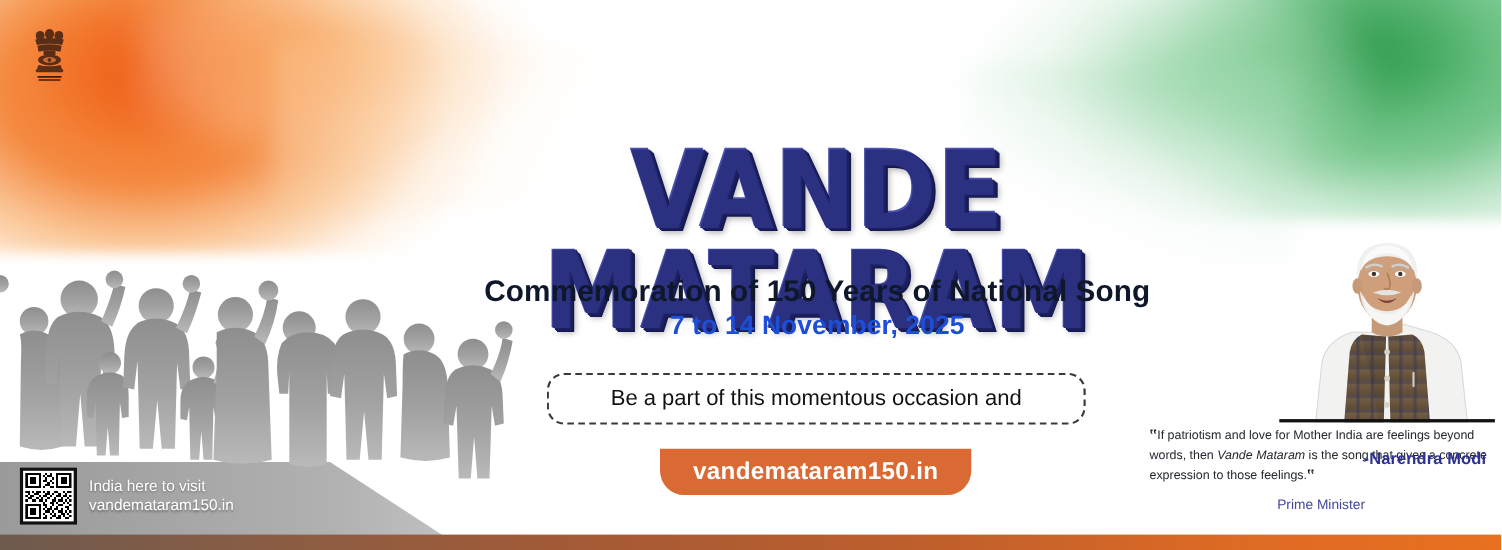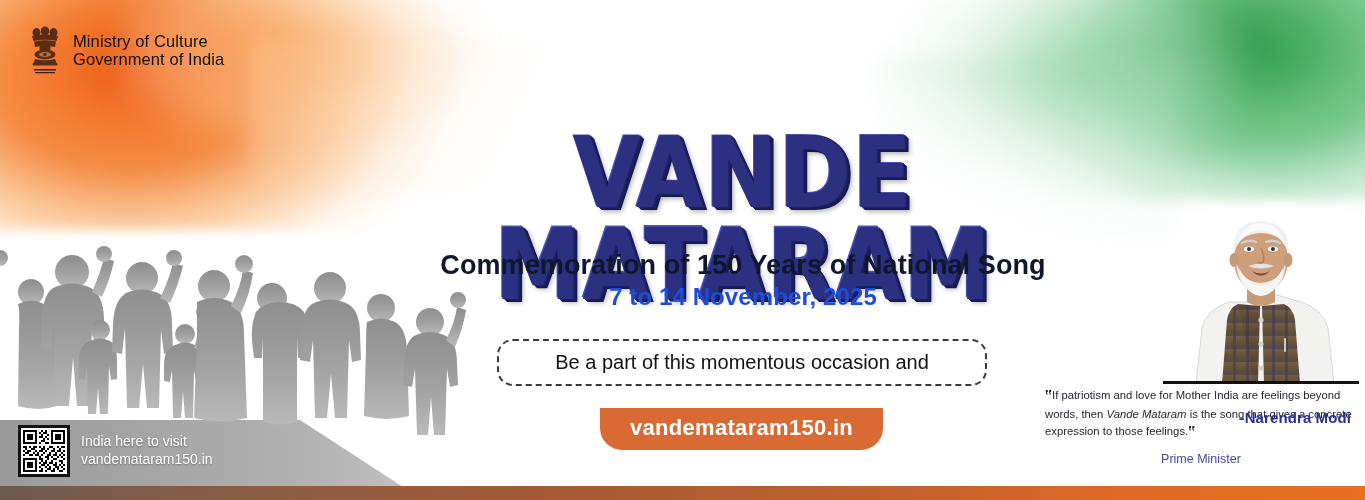--- a/index.html
+++ b/index.html
@@ -243,24 +243,20 @@
         <ellipse cx="19" cy="32.5" rx="6" ry="2.6" fill="#c46a32"></ellipse>
         <circle cx="19" cy="32.5" r="1.7" fill="#5a2d16"></circle>
         <path d="M9,37 q10,2.5 20,0 l1.5,4 q-11,2.5 -23,0 Z"></path>
         <rect x="6.5" y="41" width="25" height="2.6" rx="1"></rect>
       </g>
       <g fill="#3a1d0d">
         <rect x="8" y="47" width="22" height="1.6" rx=".6"></rect>
         <rect x="9" y="50" width="20" height="1.3" rx=".5"></rect>
       </g>
     </svg>
-    <div class="ministry-text">
-      <div class="l1">Ministry of Culture</div>
-      <div class="l2">Government of India</div>
-    </div>
   </div>
 
   <div class="qr-block">
     <div class="qr-frame">
       <svg viewBox="0 0 21 21" shape-rendering="crispEdges">
         <rect width="21" height="21" fill="#fff"></rect>
         <g fill="#000">
           <path d="M0,0h7v7h-7z M1,1v5h5v-5z"></path>
             <rect x="2" y="2" width="3" height="3"></rect>
           <path d="M14,0h7v7h-7z M15,1v5h5v-5z"></path>

